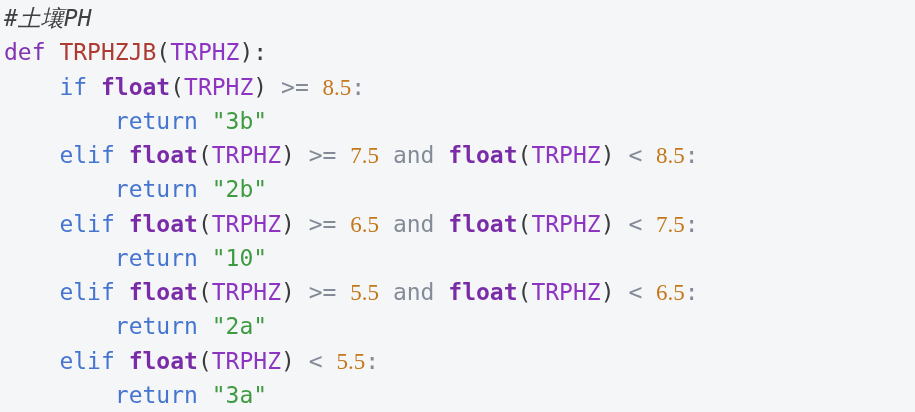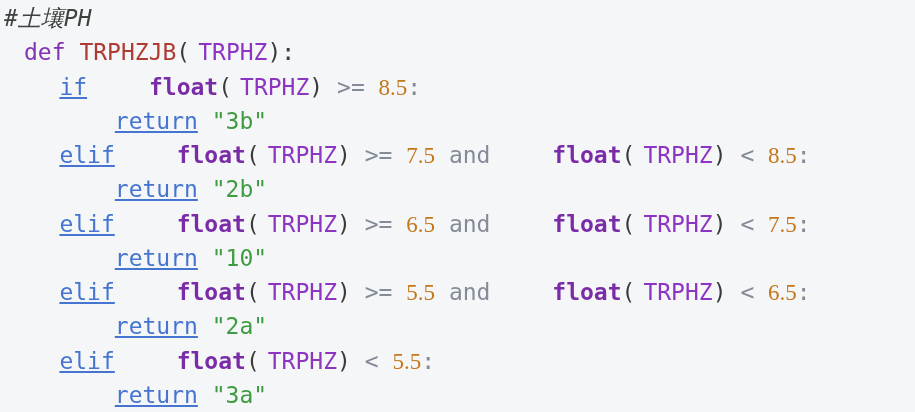--- a/index.html
+++ b/index.html
@@ -19,25 +19,25 @@
     white-space: pre;
     font-size: 23px;
   }
   .code-line {
     height: 34.25px;
     line-height: 34.25px;
     white-space: pre;
   }
   .tok-plain    { color: #383a42; }
   .tok-comment  { color: var(--c-comment, #3f4040); font-style: italic; }
-  .tok-keyword  { color: var(--c-keyword, #8233b4); margin-left: 20px; }
-  .tok-builtin  { color: var(--c-builtin, #7a2ca8); font-weight: bold; margin-left: 48px; }
+  .tok-keyword  { color: var(--c-keyword, #8233b4); }
+  .tok-builtin  { color: var(--c-builtin, #7a2ca8); font-weight: bold; }
   .tok-function { color: var(--c-function, #ae3b32); font-weight: normal; }
-  .tok-flow     { color: var(--c-flow, #4575d0); text-decoration: underline; }
-  .tok-variable { color: var(--c-variable, #8d35c2); margin-left: 8px; }
+  .tok-flow     { color: var(--c-flow, #4575d0); }
+  .tok-variable { color: var(--c-variable, #8d35c2); }
   .tok-number   { color: var(--c-number, #c4771a); font-family: Liberation Serif, serif; }
   .tok-string   { color: var(--c-string, #3f9b41); }
   .tok-operator { color: var(--c-operator, #848b98); }
   .tok-punct    { color: var(--c-punct, #3a3a3a); }
 </style>
 </head>
 <body>
 
 <div class="code-block"><div class="code-line"><span class="tok-comment">#土壤PH</span></div><div class="code-line"><span class="tok-keyword">def</span><span class="tok-plain"> </span><span class="tok-function">TRPHZJB</span><span class="tok-punct">(</span><span class="tok-variable">TRPHZ</span><span class="tok-punct">):</span></div><div class="code-line"><span class="tok-plain">    </span><span class="tok-flow">if</span><span class="tok-plain"> </span><span class="tok-builtin">float</span><span class="tok-punct">(</span><span class="tok-variable">TRPHZ</span><span class="tok-punct">)</span><span class="tok-plain"> </span><span class="tok-operator">&gt;=</span><span class="tok-plain"> </span><span class="tok-number">8.5</span><span class="tok-operator">:</span></div><div class="code-line"><span class="tok-plain">        </span><span class="tok-flow">return</span><span class="tok-plain"> </span><span class="tok-string">"3b"</span></div><div class="code-line"><span class="tok-plain">    </span><span class="tok-flow">elif</span><span class="tok-plain"> </span><span class="tok-builtin">float</span><span class="tok-punct">(</span><span class="tok-variable">TRPHZ</span><span class="tok-punct">)</span><span class="tok-plain"> </span><span class="tok-operator">&gt;=</span><span class="tok-plain"> </span><span class="tok-number">7.5</span><span class="tok-plain"> </span><span class="tok-operator">and</span><span class="tok-plain"> </span><span class="tok-builtin">float</span><span class="tok-punct">(</span><span class="tok-variable">TRPHZ</span><span class="tok-punct">)</span><span class="tok-plain"> </span><span class="tok-operator">&lt;</span><span class="tok-plain"> </span><span class="tok-number">8.5</span><span class="tok-operator">:</span></div><div class="code-line"><span class="tok-plain">        </span><span class="tok-flow">return</span><span class="tok-plain"> </span><span class="tok-string">"2b"</span></div><div class="code-line"><span class="tok-plain">    </span><span class="tok-flow">elif</span><span class="tok-plain"> </span><span class="tok-builtin">float</span><span class="tok-punct">(</span><span class="tok-variable">TRPHZ</span><span class="tok-punct">)</span><span class="tok-plain"> </span><span class="tok-operator">&gt;=</span><span class="tok-plain"> </span><span class="tok-number">6.5</span><span class="tok-plain"> </span><span class="tok-operator">and</span><span class="tok-plain"> </span><span class="tok-builtin">float</span><span class="tok-punct">(</span><span class="tok-variable">TRPHZ</span><span class="tok-punct">)</span><span class="tok-plain"> </span><span class="tok-operator">&lt;</span><span class="tok-plain"> </span><span class="tok-number">7.5</span><span class="tok-operator">:</span></div><div class="code-line"><span class="tok-plain">        </span><span class="tok-flow">return</span><span class="tok-plain"> </span><span class="tok-string">"10"</span></div><div class="code-line"><span class="tok-plain">    </span><span class="tok-flow">elif</span><span class="tok-plain"> </span><span class="tok-builtin">float</span><span class="tok-punct">(</span><span class="tok-variable">TRPHZ</span><span class="tok-punct">)</span><span class="tok-plain"> </span><span class="tok-operator">&gt;=</span><span class="tok-plain"> </span><span class="tok-number">5.5</span><span class="tok-plain"> </span><span class="tok-operator">and</span><span class="tok-plain"> </span><span class="tok-builtin">float</span><span class="tok-punct">(</span><span class="tok-variable">TRPHZ</span><span class="tok-punct">)</span><span class="tok-plain"> </span><span class="tok-operator">&lt;</span><span class="tok-plain"> </span><span class="tok-number">6.5</span><span class="tok-operator">:</span></div><div class="code-line"><span class="tok-plain">        </span><span class="tok-flow">return</span><span class="tok-plain"> </span><span class="tok-string">"2a"</span></div><div class="code-line"><span class="tok-plain">    </span><span class="tok-flow">elif</span><span class="tok-plain"> </span><span class="tok-builtin">float</span><span class="tok-punct">(</span><span class="tok-variable">TRPHZ</span><span class="tok-punct">)</span><span class="tok-plain"> </span><span class="tok-operator">&lt;</span><span class="tok-plain"> </span><span class="tok-number">5.5</span><span class="tok-operator">:</span></div><div class="code-line"><span class="tok-plain">        </span><span class="tok-flow">return</span><span class="tok-plain"> </span><span class="tok-string">"3a"</span></div></div>
 

